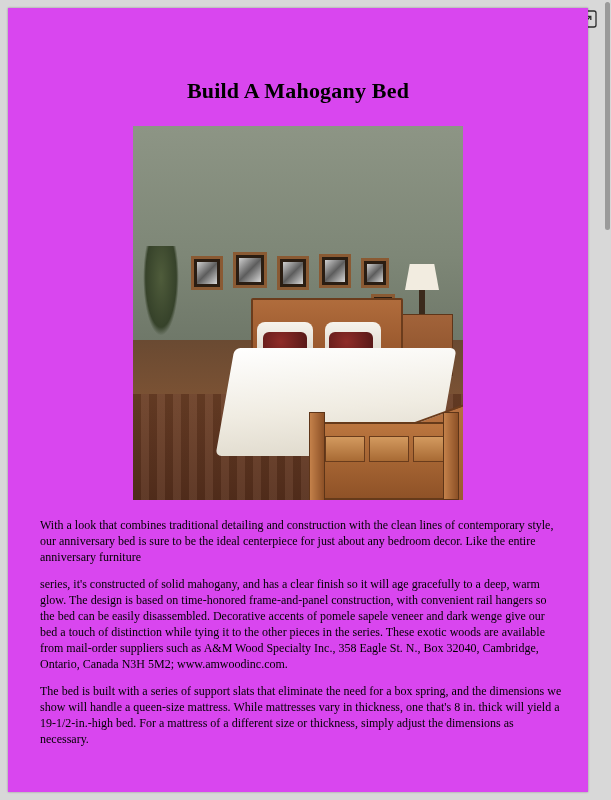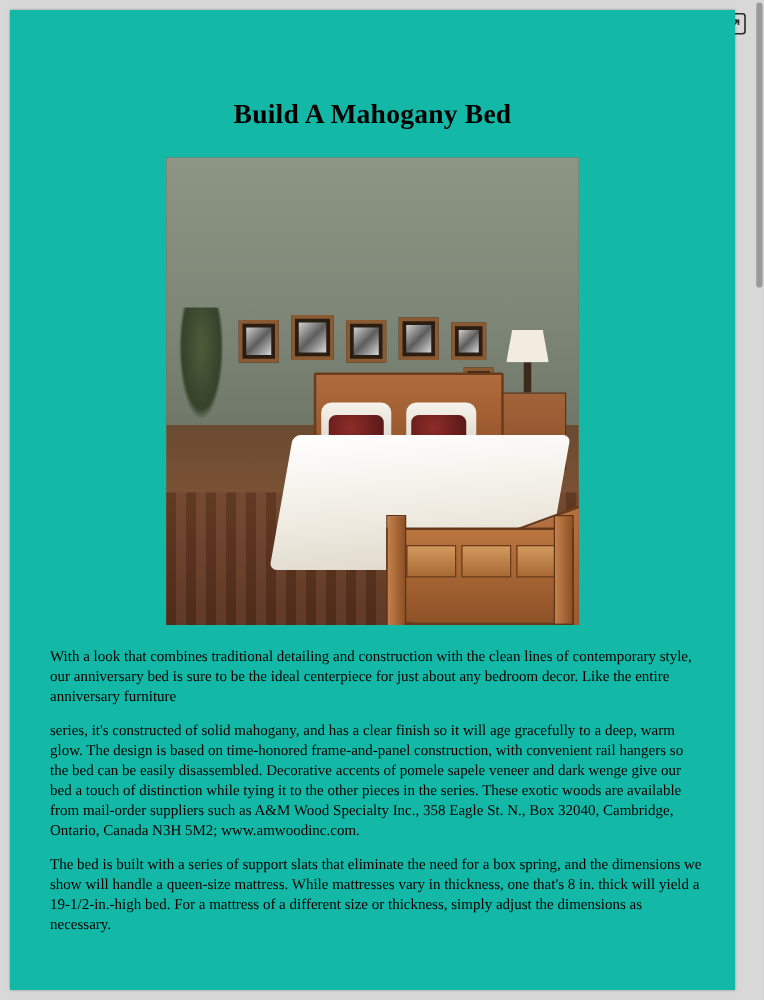--- a/index.html
+++ b/index.html
@@ -18,21 +18,21 @@
     width: 611px;
     height: 800px;
     background: #d8d8d8;
   }
   .page {
     position: absolute;
     left: 8px;
     top: 8px;
     width: 580px;
     height: 784px;
-    background: #14b8a6;
+    background: #d946ef;
     box-shadow: 0 0 2px rgba(0,0,0,0.35);
     overflow: hidden;
   }
   .topbar {
     position: absolute;
     right: 8px;
     top: 6px;
     width: 30px;
     height: 26px;
   }

